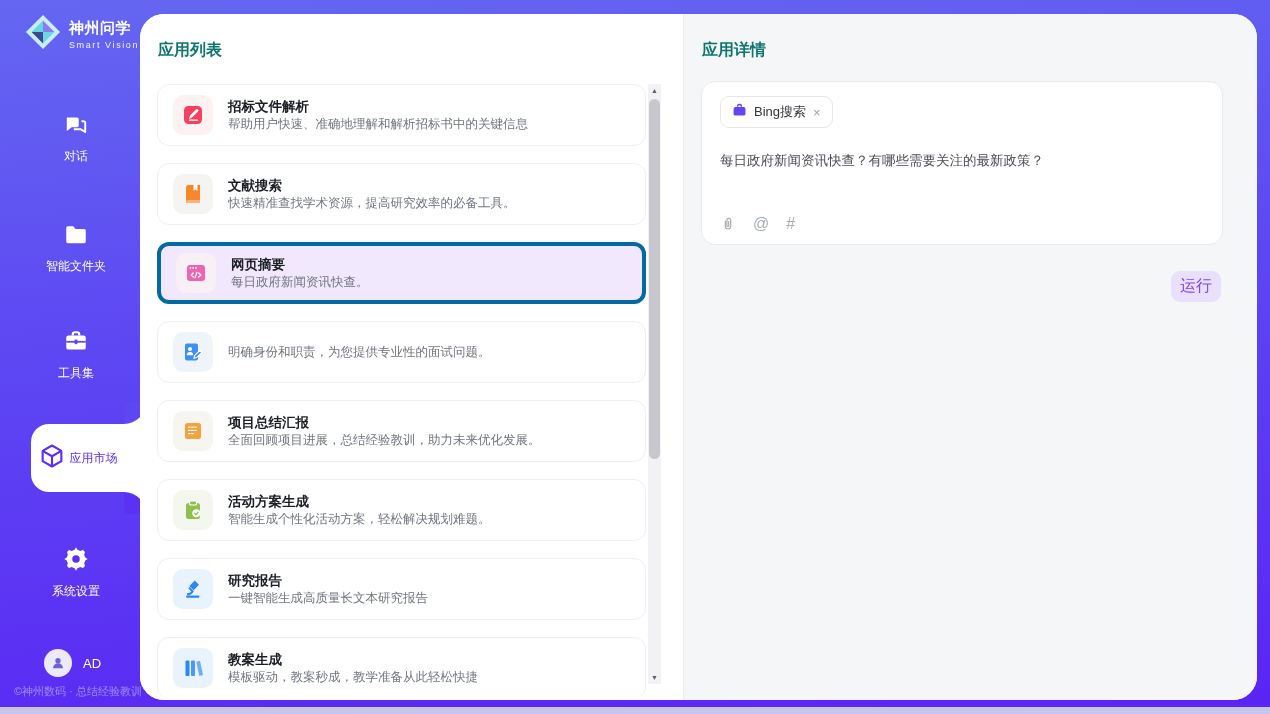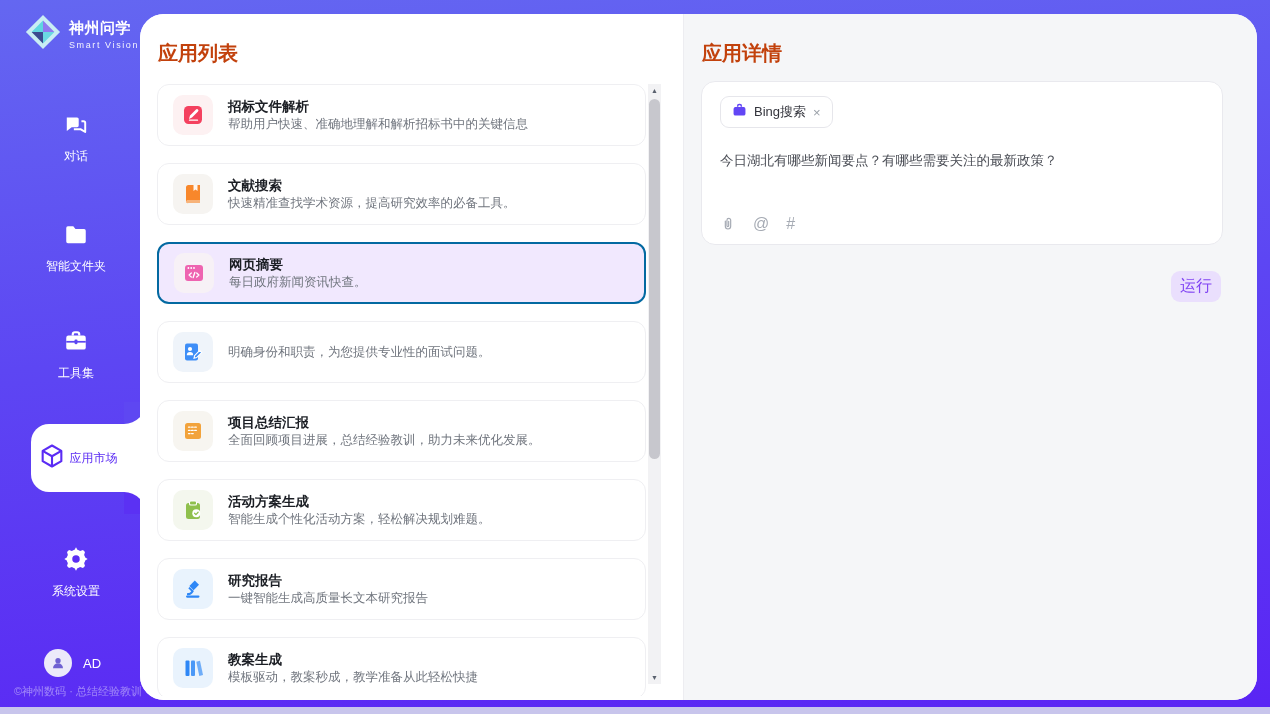--- a/index.html
+++ b/index.html
@@ -31,28 +31,28 @@
             align-items:center; justify-content:center; }
   .user-name { font-size:13px; color:#fff; }
   .copyright { position:absolute; left:8px; top:684px; font-size:11px; color:rgba(255,255,255,.42); }
 
   
   .content { position:absolute; left:140px; top:14px; width:1117px; height:686px;
              background:#fff; border-radius:24px; overflow:hidden; display:flex; }
   .list-panel { position:relative; width:543px; height:100%; background:#fff; }
   .v-divider { width:1px; height:100%; background:#ededf1; }
   .detail-panel { position:relative; flex:1; height:100%; background:#f5f6f8; }
-  .panel-title { position:absolute; left:18px; top:26px; font-size:20px; font-weight:700; color:#c2410c; }
+  .panel-title { position:absolute; left:18px; top:26px; font-size:16px; font-weight:700; color:#0f766e; }
 
   
   .cards-wrap { position:absolute; left:17px; top:70px; width:490px; height:612px; overflow:hidden; }
   .app-card { position:relative; width:489px; height:62px; margin-bottom:17px; background:#fff;
               border:1px solid #efeff2; border-radius:12px; display:flex; align-items:center;
               padding-left:15px; cursor:pointer; }
-  .app-card.selected { background:#f1e8fe; border:2px solid #0369a1; }
+  .app-card.selected { background:#f1e8fe; border:4px solid #0369a1; }
   .app-icon { width:40px; height:40px; border-radius:10px; display:flex; align-items:center;
               justify-content:center; margin-right:15px; flex:0 0 auto; }
   .app-text { display:flex; flex-direction:column; }
   .app-title { font-size:13.5px; font-weight:700; color:#1b1e24; }
   .app-desc { font-size:12.5px; color:#70757e; }
 
   
   .scrollbar { position:absolute; left:508px; top:70px; width:13px; height:600px; background:#f2f2f4; }
   .scroll-btn { position:absolute; left:0; width:13px; height:13px; display:flex; align-items:center;
                 justify-content:center; font-size:7px; color:#5a616e; cursor:pointer; }
@@ -282,21 +282,21 @@
         <div class="tool-tag">
           <span>
             <svg width="15" height="15" viewBox="0 0 24 24">
               <path d="M9 6V5a2.5 2.5 0 012.5-2.5h1A2.5 2.5 0 0115 5v1" stroke="#6246f5" stroke-width="2.4" fill="none"></path>
               <rect x="2.5" y="6.5" width="19" height="13.5" rx="3" fill="#6246f5"></rect>
             </svg>
           </span>
           <span class="tool-tag-label">Bing搜索</span>
           <span class="tool-tag-close">×</span>
         </div>
-        <div class="query-text">今日湖北有哪些新闻要点？有哪些需要关注的最新政策？</div>
+        <div class="query-text">每日政府新闻资讯快查？有哪些需要关注的最新政策？</div>
         <div class="composer-icons" id="composer-icons">
             <span class="composer-ico">
               <svg width="16" height="18" viewBox="0 0 24 24" fill="none" stroke="#a6abb4" stroke-width="1.8" stroke-linecap="round">
                 <path d="M8 7.5v8a4 4 0 008 0v-9a2.8 2.8 0 00-5.6 0v8.2a1.3 1.3 0 002.6 0V8"></path>
               </svg>
             </span>
             <span class="composer-ico">
               <span style="font-size:16px;">@</span>
             </span>
             <span class="composer-ico">

